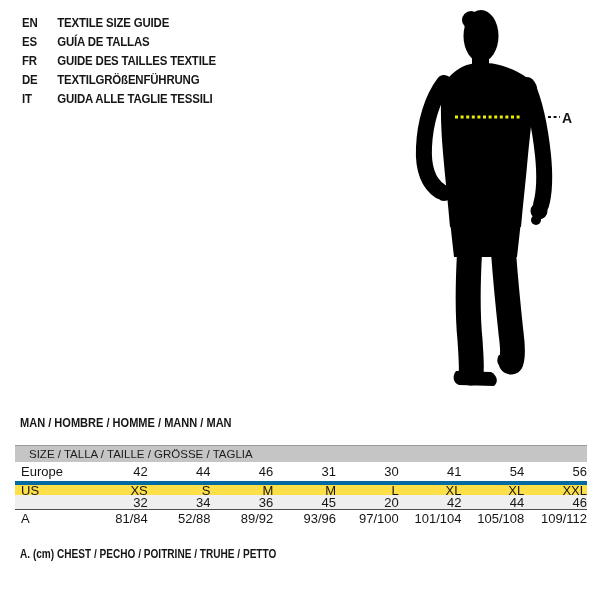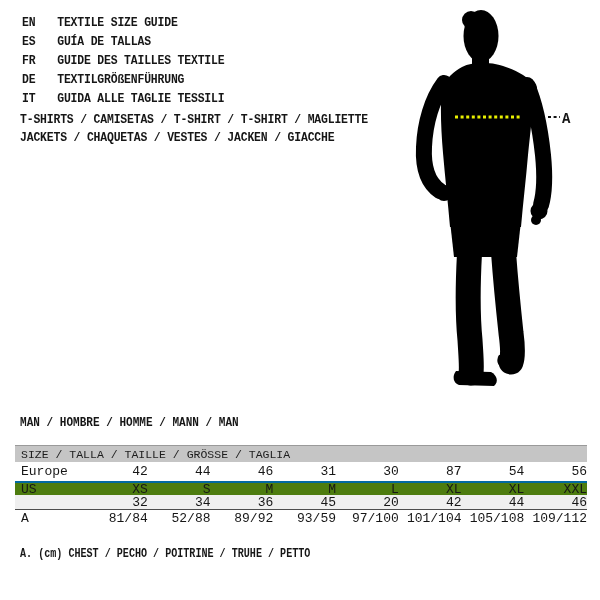--- a/index.html
+++ b/index.html
@@ -1,38 +1,38 @@
 <!DOCTYPE html>
 <html><head>
 <meta charset="utf-8">
 <style>
   html,body{margin:0;padding:0;background:#fff;}
   .canvas{
     position:relative;width:600px;height:600px;background:#ffffff;overflow:hidden;
-    font-family:Liberation Mono, monospace;color:#161616;
+    font-family:Liberation Sans, sans-serif;color:#161616;
   }
   .cond{transform:scaleX(0.88);transform-origin:0 0;white-space:nowrap;}
   
   .langs{position:absolute;left:22px;top:13px;}
   .lang-row{display:flex;font-size:13px;font-weight:700;line-height:19px;letter-spacing:-0.2px;}
   .lang-code{width:40px;}
   
   .categories{position:absolute;left:20px;top:111px;font-size:13px;font-weight:700;line-height:18px;letter-spacing:-0.2px;}
   
   .figure{position:absolute;left:410px;top:5px;width:170px;height:385px;}
   .figure svg{width:100%;height:100%;display:block;}
   
   .section-title{position:absolute;left:20px;top:416px;font-size:12px;font-weight:700;transform:scaleX(0.92);transform-origin:0 0;white-space:nowrap;}
   
   .size-table{position:absolute;left:15px;top:445px;width:572px;}
   .thead{height:17px;background:#c5c5c5;border-top:1px solid #9a9a9a;box-sizing:border-box;
-         display:flex;align-items:center;padding-left:6px;font-size:11.5px;color:#1d1d1d;white-space:nowrap;}
+         display:flex;align-items:center;padding-left:14px;font-size:11.5px;color:#1d1d1d;white-space:nowrap;}
   .trow{display:flex;align-items:center;box-sizing:border-box;font-size:13px;}
   .row-europe{height:19px;}
-  .row-us{height:14px;background:#4d7c0f;border-top:2px solid #0369a1;}
+  .row-us{height:14px;background:#fde047;border-top:4px solid #0369a1;}
   .row-num{height:14px;background:#efefef;}
   .row-a{height:18px;border-top:1px solid #4c4c4c;}
   .tlabel{width:70px;padding-left:6px;box-sizing:border-box;}
   .tcell{flex:1;text-align:right;}
   
   .footnote{position:absolute;left:20px;top:547px;font-size:12px;font-weight:700;transform:scaleX(0.84);transform-origin:0 0;white-space:nowrap;}
 </style>
 </head>
 <body>
 
@@ -54,24 +54,20 @@
     <div class="lang-row cond">
       <span class="lang-code">DE</span>
       <span class="lang-label">TEXTILGRÖßENFÜHRUNG</span>
     </div>
     <div class="lang-row cond">
       <span class="lang-code">IT</span>
       <span class="lang-label">GUIDA ALLE TAGLIE TESSILI</span>
     </div>
   </div>
 
-  <div class="categories">
-    <div class="cond">T-SHIRTS / CAMISETAS / T-SHIRT / T-SHIRT / MAGLIETTE</div>
-    <div class="cond">JACKETS / CHAQUETAS / VESTES / JACKEN / GIACCHE</div>
-  </div>
 
   <div class="figure">
     <svg viewBox="0 0 170 385" xmlns="http://www.w3.org/2000/svg">
       <g fill="#000000" stroke="none">
 
         <ellipse cx="71" cy="31" rx="17.5" ry="26"></ellipse>
         <circle cx="61" cy="15" r="9"></circle>
 
         <rect x="62" y="44" width="17" height="20"></rect>
 
@@ -111,21 +107,21 @@
   <div class="size-table">
     <div class="thead">SIZE / TALLA / TAILLE / GRÖSSE / TAGLIA</div>
 
     <div class="trow row-europe">
       <div class="tlabel">Europe</div>
       <div class="tcell">42</div>
       <div class="tcell">44</div>
       <div class="tcell">46</div>
       <div class="tcell">31</div>
       <div class="tcell">30</div>
-      <div class="tcell">87</div>
+      <div class="tcell">41</div>
       <div class="tcell">54</div>
       <div class="tcell">56</div>
     </div>
 
     <div class="trow row-us">
       <div class="tlabel">US</div>
       <div class="tcell">XS</div>
       <div class="tcell">S</div>
       <div class="tcell">M</div>
       <div class="tcell">M</div>
@@ -145,21 +141,21 @@
       <div class="tcell">42</div>
       <div class="tcell">44</div>
       <div class="tcell">46</div>
     </div>
 
     <div class="trow row-a">
       <div class="tlabel">A</div>
       <div class="tcell">81/84</div>
       <div class="tcell">52/88</div>
       <div class="tcell">89/92</div>
-      <div class="tcell">93/59</div>
+      <div class="tcell">93/96</div>
       <div class="tcell">97/100</div>
       <div class="tcell">101/104</div>
       <div class="tcell">105/108</div>
       <div class="tcell">109/112</div>
     </div>
   </div>
 
   <div class="footnote">A. (cm) CHEST / PECHO / POITRINE / TRUHE / PETTO</div>
 
 </div>

